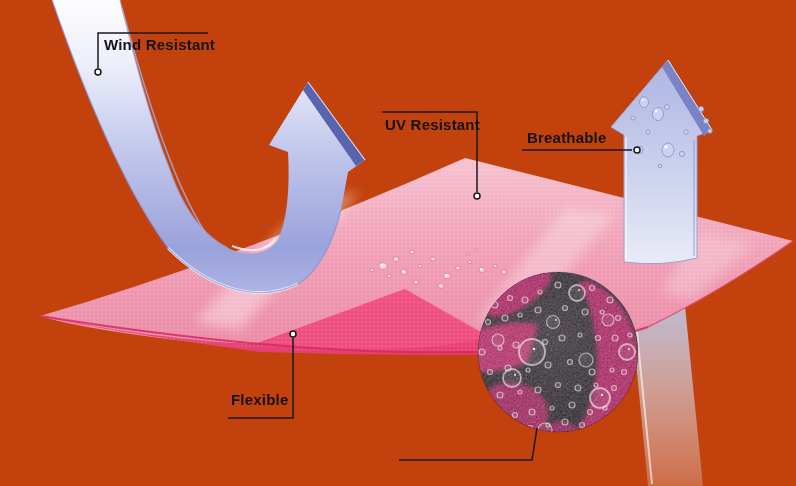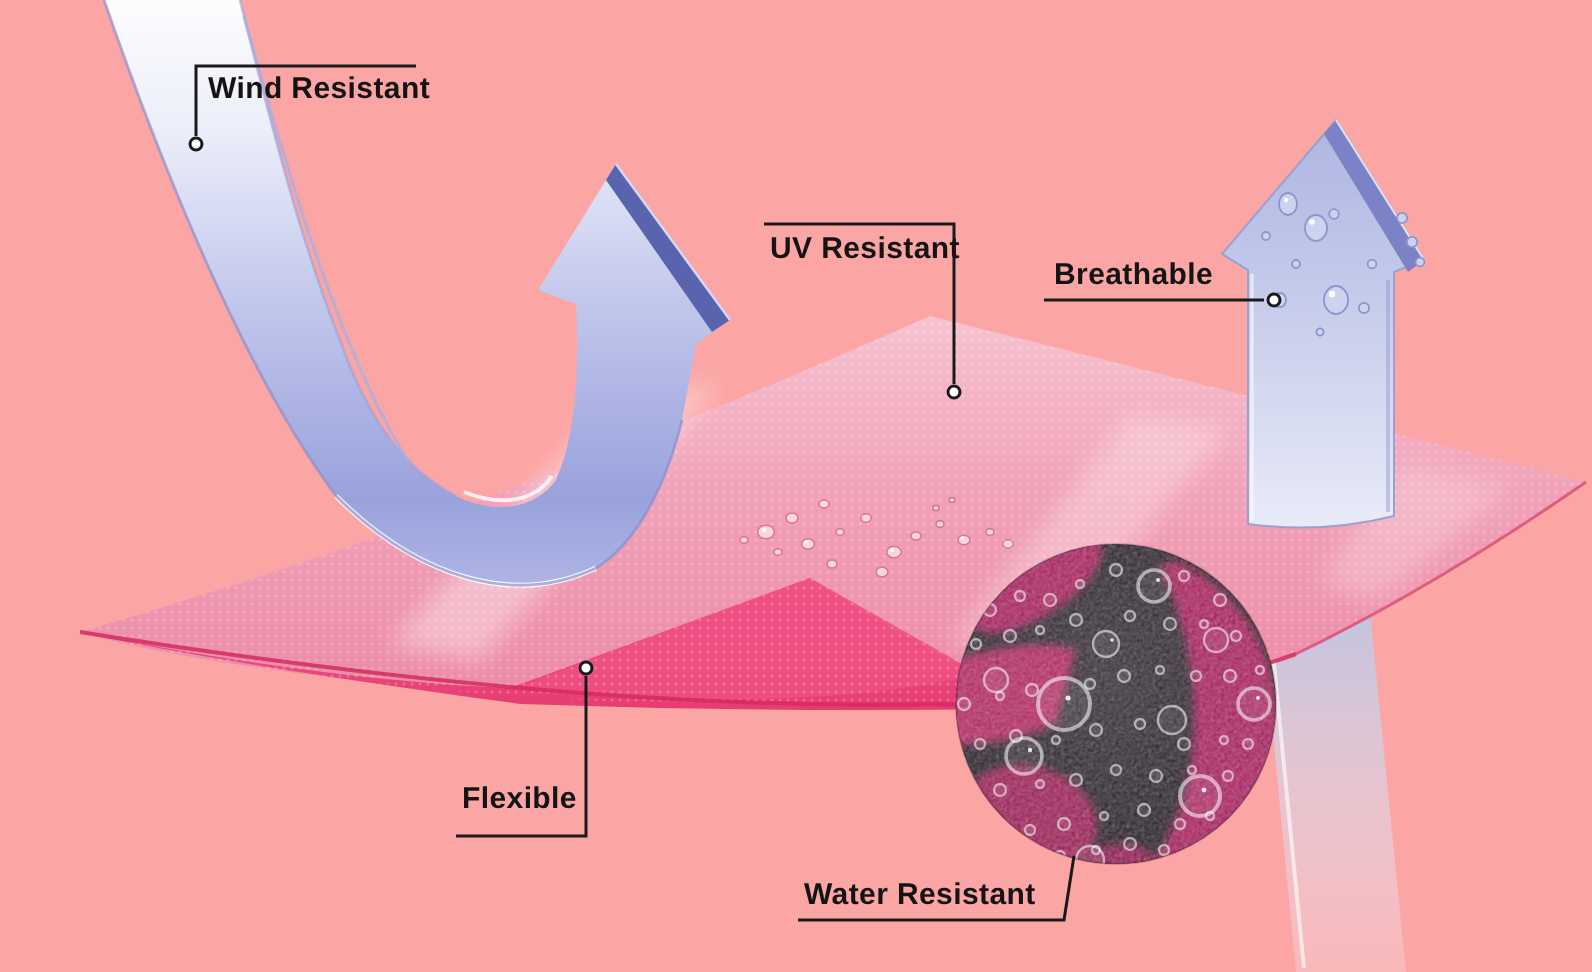--- a/index.html
+++ b/index.html
@@ -2,21 +2,21 @@
 <html><head>
 <meta charset="utf-8">
 <style>
   :root{
     --fabric-light:#f6bfcd; --fabric-mid:#f1a2b8; --fabric-deep:#ec8ba6;
     --fold-bright:#ef4f82; --fold-deep:#e63c72; --hem:#d42a60;
     --arrow-top:#fdfdfe; --arrow-mid:#bdc3ea; --arrow-deep:#98a0da;
     --bevel:#5a63ad; --label:#141414;
   }
   html,body{margin:0;padding:0;background:#ffffff;}
-  #stage{position:relative;width:796px;height:486px;background:#fca5a5;overflow:hidden;
+  #stage{position:relative;width:796px;height:486px;background:#c2410c;overflow:hidden;
          font-family:"Liberation Sans","DejaVu Sans",sans-serif;}
   #artwork{position:absolute;left:0;top:0;}
   .feat-label{position:absolute;color:var(--label);font-size:15px;font-weight:700;
               letter-spacing:.2px;white-space:nowrap;line-height:1;}
 </style>
 </head>
 <body>
 
 <div id="stage">
 
@@ -274,15 +274,14 @@
     <circle cx="477" cy="196" r="3"></circle>
     <circle cx="637" cy="150" r="3"></circle>
     <circle cx="293" cy="334" r="3"></circle>
   </g>
 </svg>
 
 <div class="feat-label" style="left:104px;top:37px;">Wind Resistant</div>
 <div class="feat-label" style="left:385px;top:117px;">UV Resistant</div>
 <div class="feat-label" style="left:527px;top:130px;">Breathable</div>
 <div class="feat-label" style="left:231px;top:392px;">Flexible</div>
-<div class="feat-label" style="left:402px;top:440px;">Water Resistant</div>
 
 </div>
 
 </body></html>

